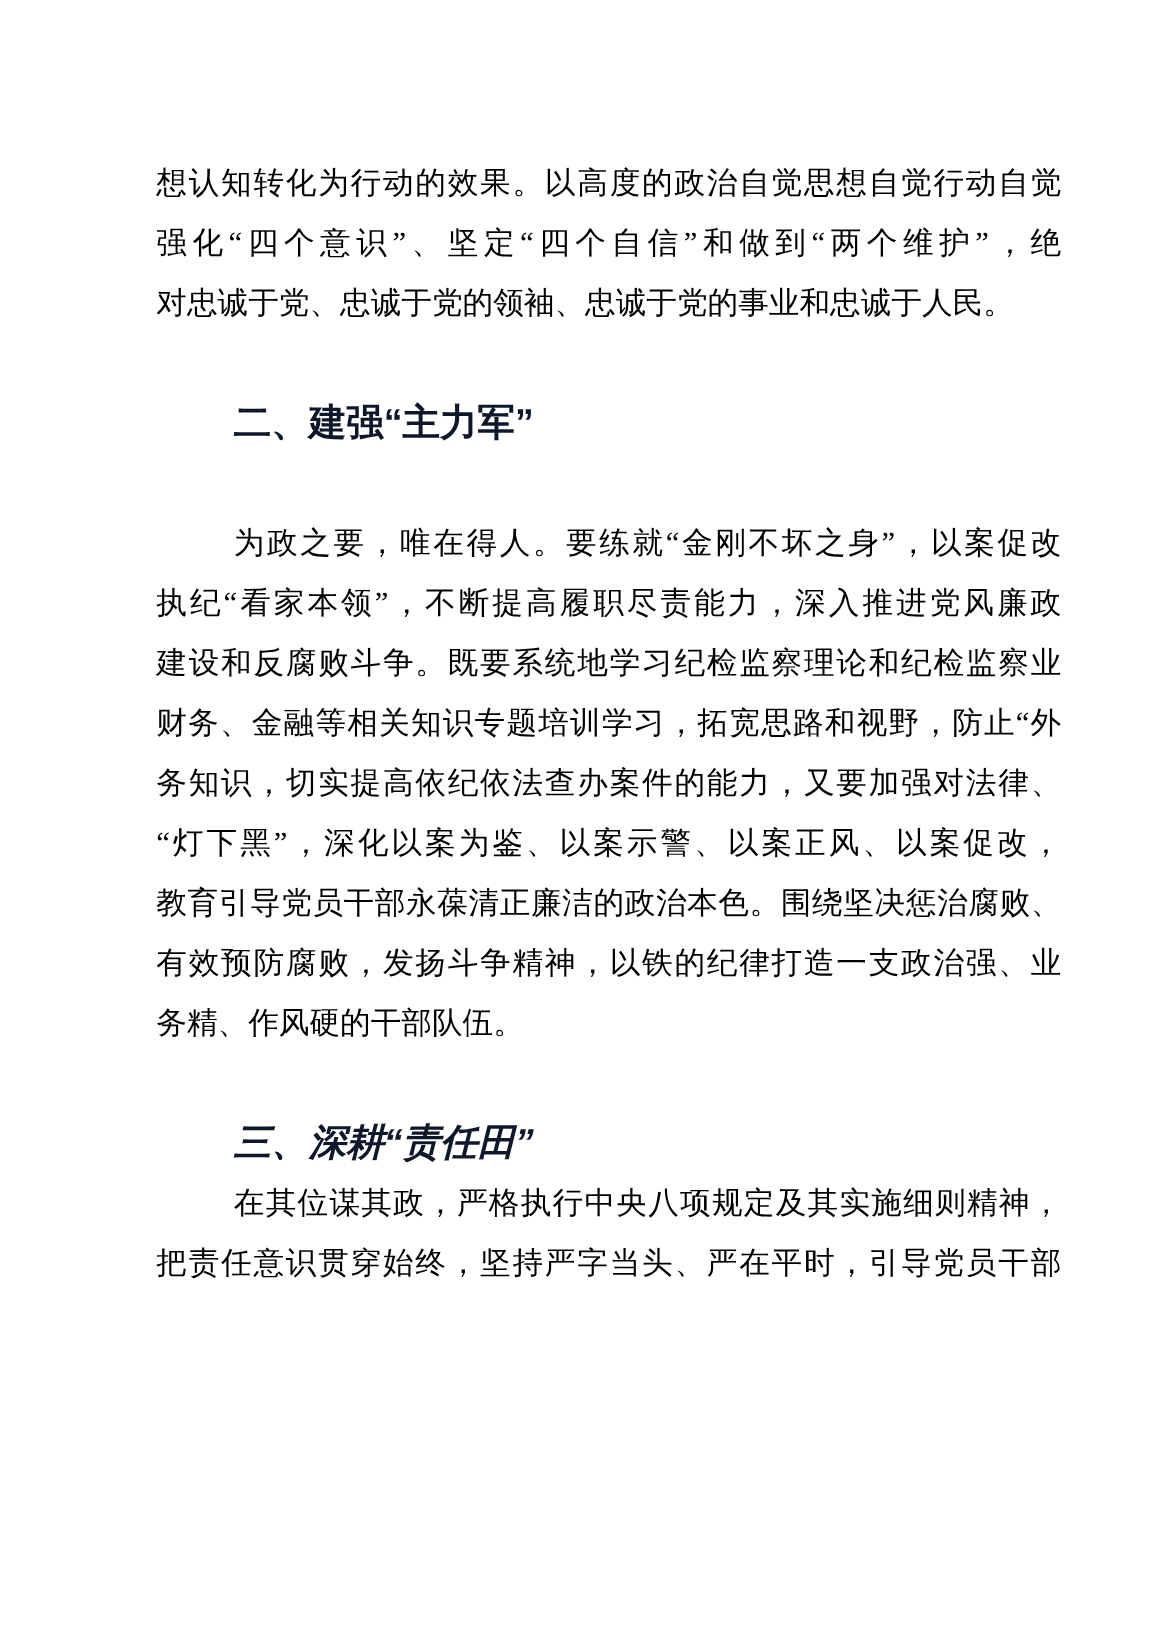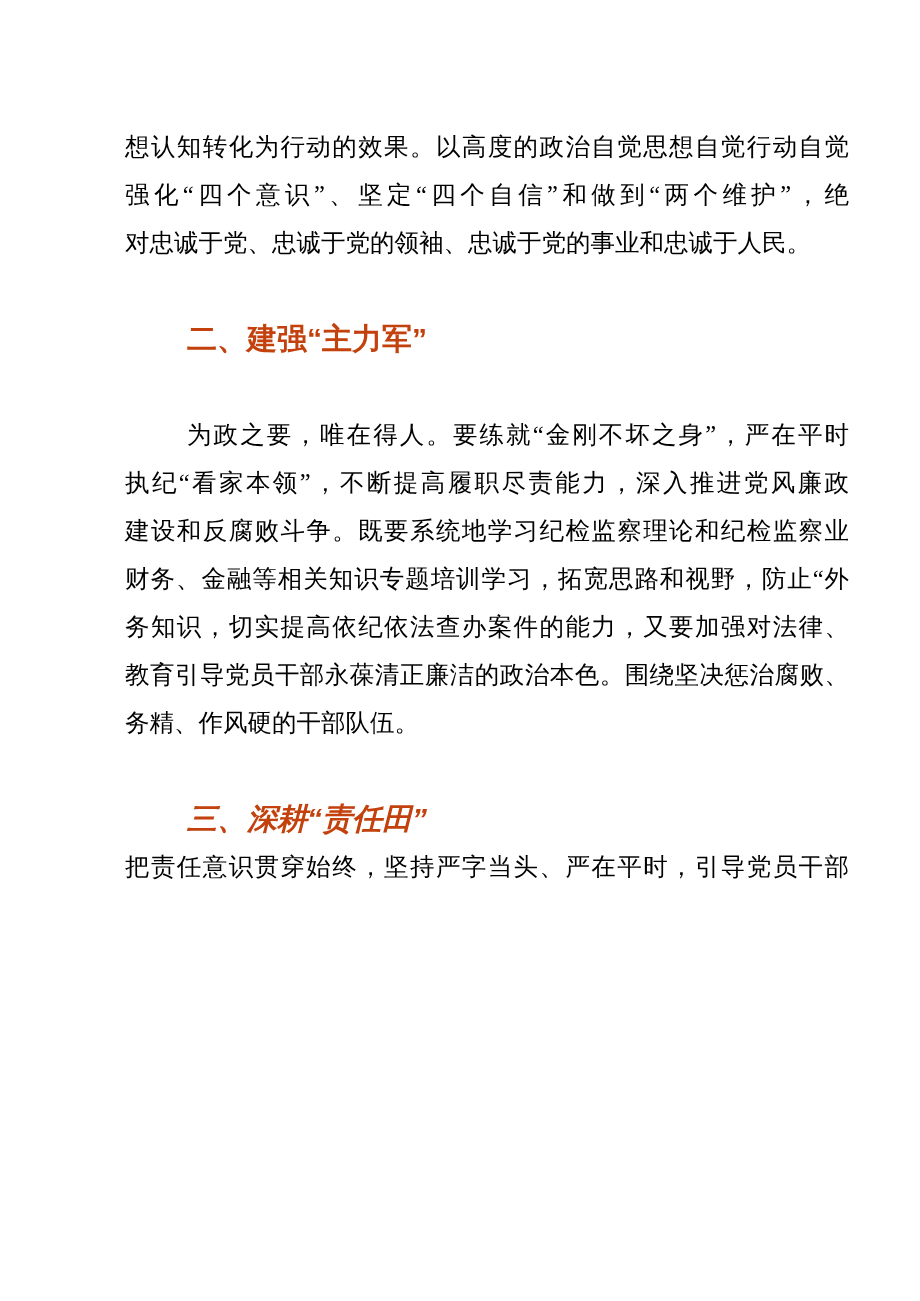--- a/index.html
+++ b/index.html
@@ -38,49 +38,52 @@
     text-align-last: left;
   }
   .heading {
     font-family: "Liberation Sans", "DejaVu Sans", sans-serif;
     font-weight: 700;
     font-size: 30px;
     line-height: 48px;
     height: 48px;
     padding-left: 62px;
     margin: 48px 0;
-    color: #c2410c;
+    color: #0f172a;
   }
   .heading.no-gap-below {
     margin-bottom: 0;
     font-style: italic;
   }
 </style>
 </head>
 <body>
 
 <div class="page">
 
   <div class="paragraph">
       <div class="line">想认知转化为行动的效果。以高度的政治自觉思想自觉行动自觉</div>
       <div class="line">强化“四个意识”、坚定“四个自信”和做到“两个维护”，绝</div>
       <div class="line natural">对忠诚于党、忠诚于党的领袖、忠诚于党的事业和忠诚于人民。</div>
     </div>
 
   <div class="heading" role="heading" aria-level="2">二、建强“主力军”</div>
 
   <div class="paragraph">
-      <div class="line indent">为政之要，唯在得人。要练就“金刚不坏之身”，严在平时</div>
+      <div class="line indent">为政之要，唯在得人。要练就“金刚不坏之身”，以案促改</div>
       <div class="line">执纪“看家本领”，不断提高履职尽责能力，深入推进党风廉政</div>
       <div class="line">建设和反腐败斗争。既要系统地学习纪检监察理论和纪检监察业</div>
       <div class="line">财务、金融等相关知识专题培训学习，拓宽思路和视野，防止“外</div>
       <div class="line">务知识，切实提高依纪依法查办案件的能力，又要加强对法律、</div>
+      <div class="line">“灯下黑”，深化以案为鉴、以案示警、以案正风、以案促改，</div>
       <div class="line">教育引导党员干部永葆清正廉洁的政治本色。围绕坚决惩治腐败、</div>
+      <div class="line">有效预防腐败，发扬斗争精神，以铁的纪律打造一支政治强、业</div>
       <div class="line natural">务精、作风硬的干部队伍。</div>
     </div>
 
   <div class="heading no-gap-below" role="heading" aria-level="2">三、深耕“责任田”</div>
 
   <div class="paragraph">
+      <div class="line indent">在其位谋其政，严格执行中央八项规定及其实施细则精神，</div>
       <div class="line">把责任意识贯穿始终，坚持严字当头、严在平时，引导党员干部</div>
     </div>
 
 </div>
 
 </body></html>

